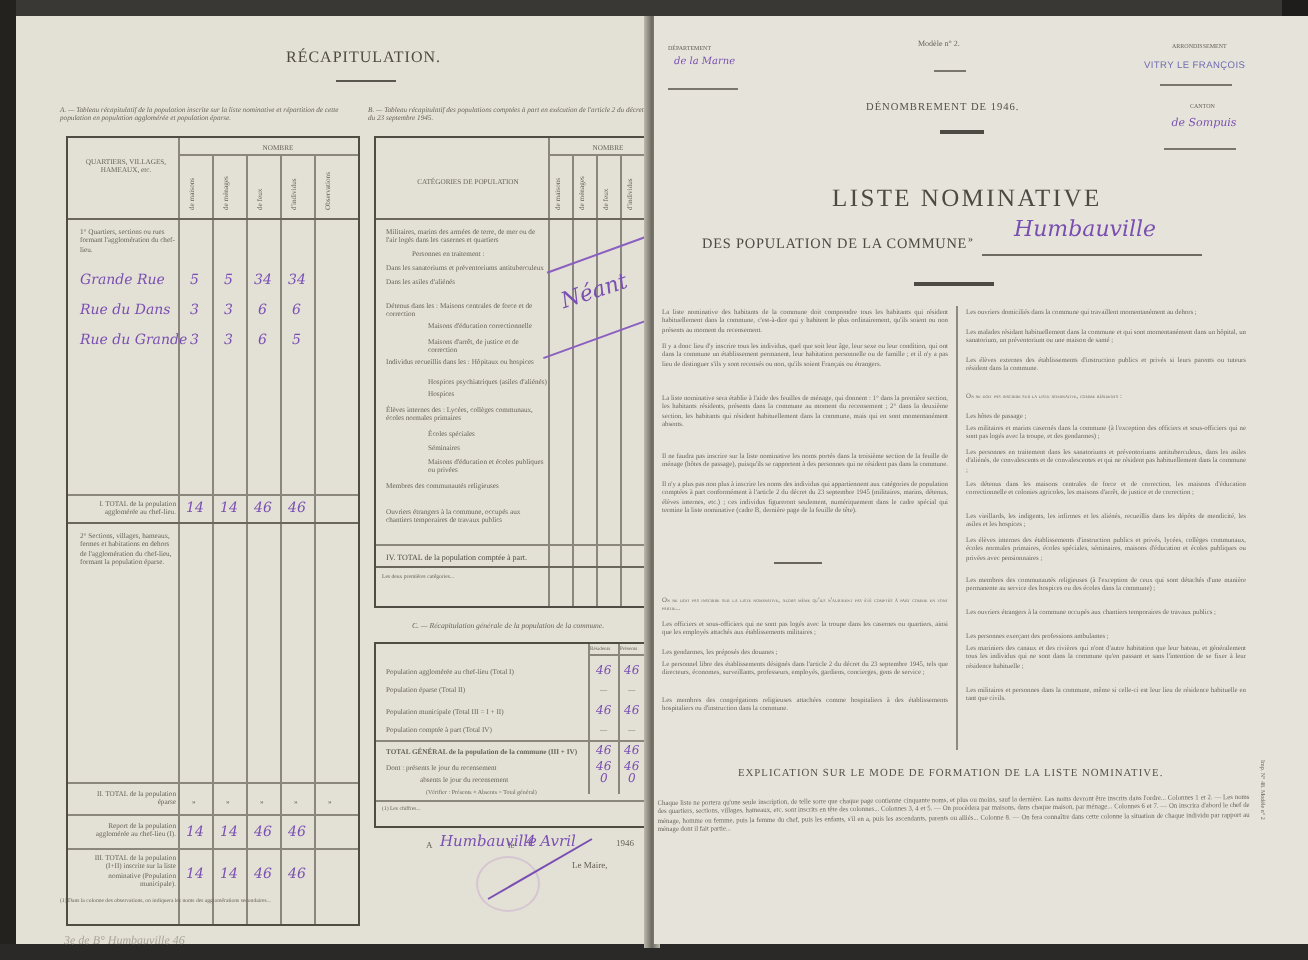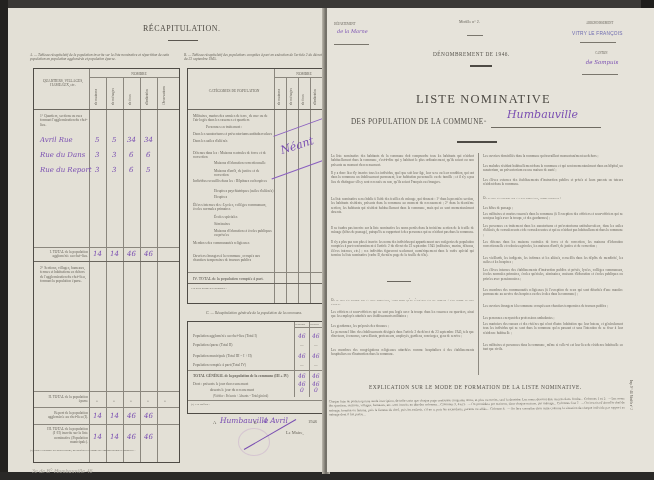--- a/index.html
+++ b/index.html
@@ -57,33 +57,33 @@
     <div class="rule" style="left:0;top:40px;width:145px;"></div>
 
     <div class="abs tiny" style="left:60px;top:14px;writing-mode:vertical-rl;transform:rotate(180deg);height:22px;">de maisons</div>
     <div class="abs tiny" style="left:77px;top:14px;writing-mode:vertical-rl;transform:rotate(180deg);height:22px;">de ménages</div>
     <div class="abs tiny" style="left:94px;top:14px;writing-mode:vertical-rl;transform:rotate(180deg);height:22px;">de feux</div>
     <div class="abs tiny" style="left:111px;top:14px;writing-mode:vertical-rl;transform:rotate(180deg);height:22px;">d'individus</div>
     <div class="abs tiny" style="left:128px;top:14px;writing-mode:vertical-rl;transform:rotate(180deg);height:22px;">Observations</div>
 
     <div class="abs tiny" style="left:6px;top:45px;width:48px;">1° Quartiers, sections ou rues formant l'agglomération du chef-lieu.</div>
 
-    <div class="abs hw num" style="left:6px;top:67px;">Avril Rue</div>
+    <div class="abs hw num" style="left:6px;top:67px;">Grande Rue</div>
     <div class="abs hw num" style="left:61px;top:67px;">5</div>
     <div class="abs hw num" style="left:78px;top:67px;">5</div>
     <div class="abs hw num" style="left:93px;top:67px;">34</div>
     <div class="abs hw num" style="left:110px;top:67px;">34</div>
 
     <div class="abs hw num" style="left:6px;top:82px;">Rue du Dans</div>
     <div class="abs hw num" style="left:61px;top:82px;">3</div>
     <div class="abs hw num" style="left:78px;top:82px;">3</div>
     <div class="abs hw num" style="left:95px;top:82px;">6</div>
     <div class="abs hw num" style="left:112px;top:82px;">6</div>
 
-    <div class="abs hw num" style="left:6px;top:97px;">Rue du Report</div>
+    <div class="abs hw num" style="left:6px;top:97px;">Rue du Grande</div>
     <div class="abs hw num" style="left:61px;top:97px;">3</div>
     <div class="abs hw num" style="left:78px;top:97px;">3</div>
     <div class="abs hw num" style="left:95px;top:97px;">6</div>
     <div class="abs hw num" style="left:112px;top:97px;">5</div>
 
     <div class="rule" style="left:0;top:178px;width:145px;background:#8b877e;"></div>
     <div class="abs tiny" style="left:12px;top:181px;width:42px;text-align:right;">I. TOTAL de la population agglomérée au chef-lieu.</div>
     <div class="abs hw num" style="left:59px;top:181px;">14</div>
     <div class="abs hw num" style="left:76px;top:181px;">14</div>
     <div class="abs hw num" style="left:93px;top:181px;">46</div>

